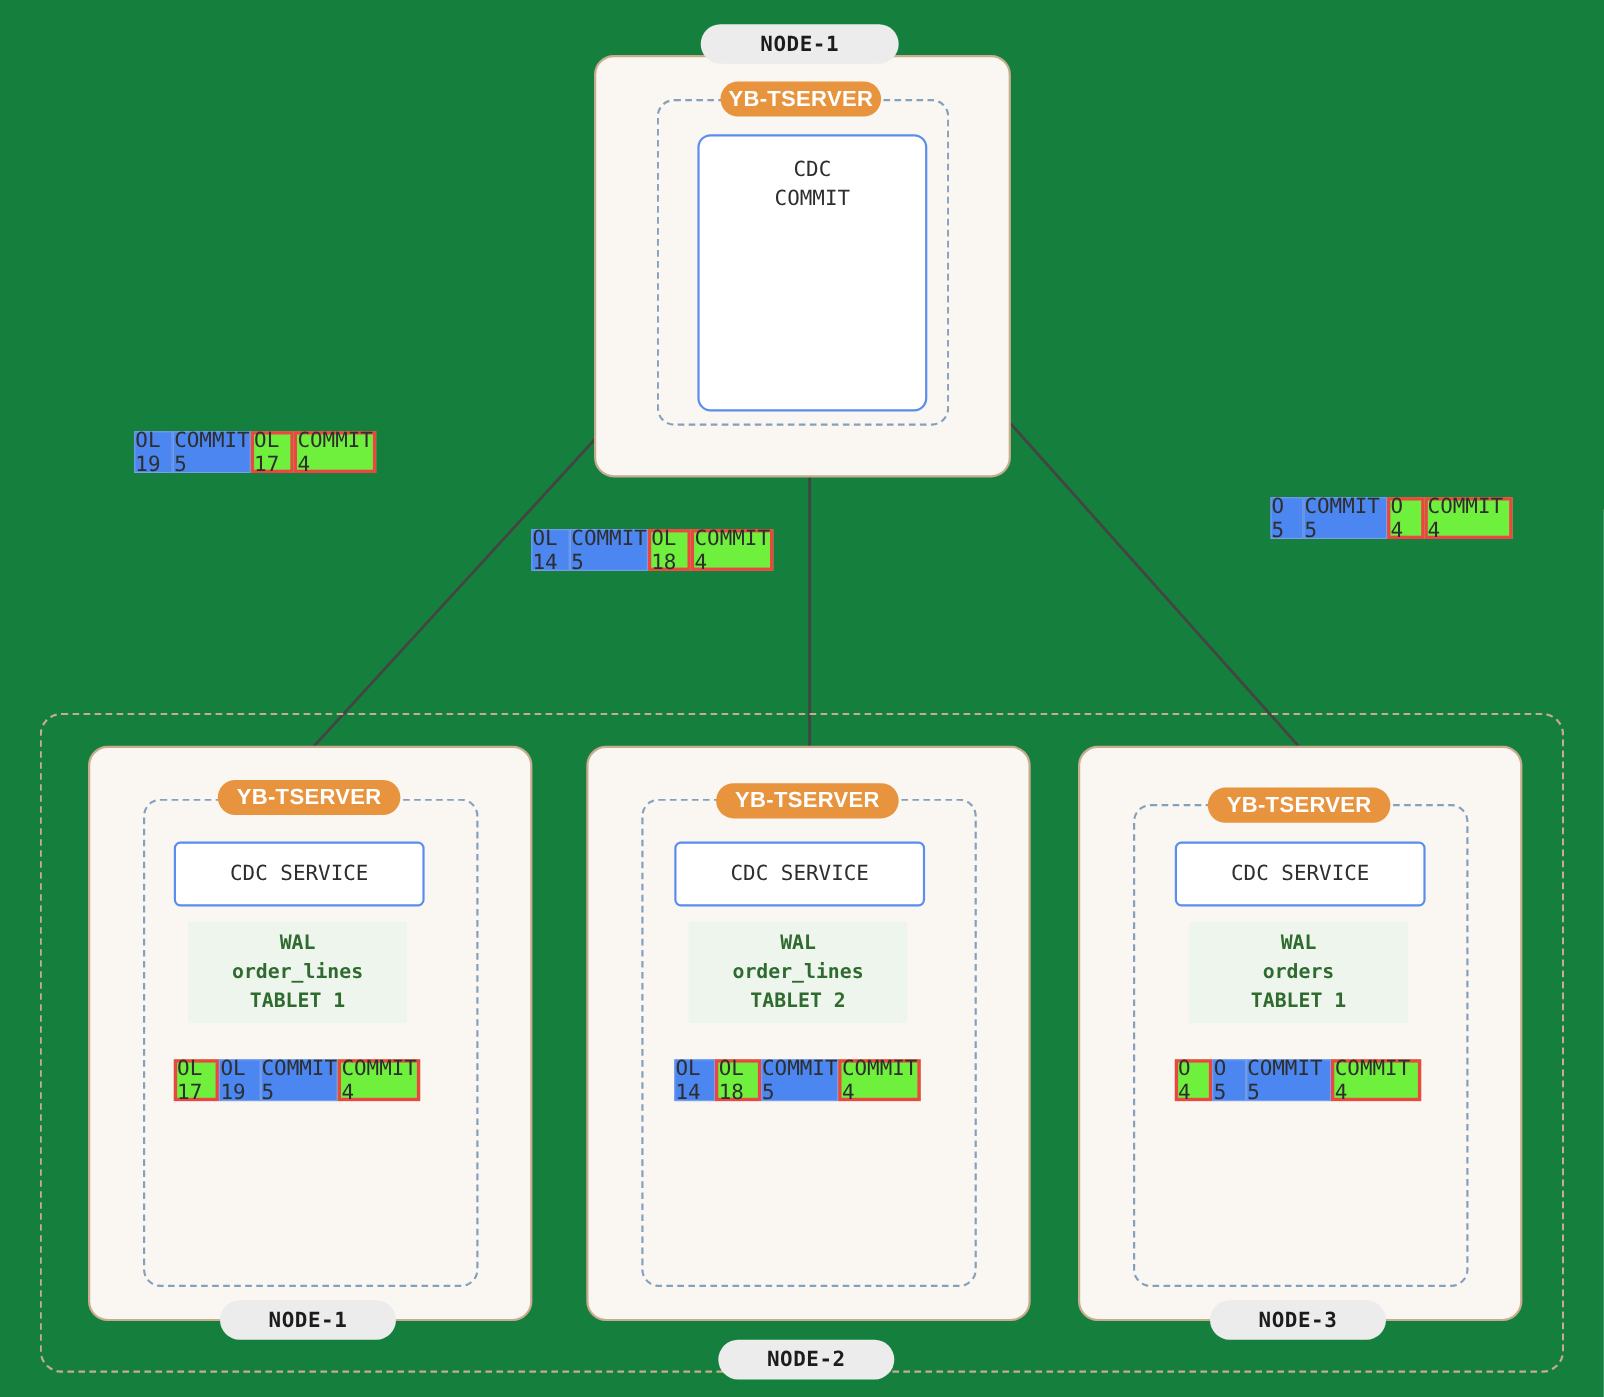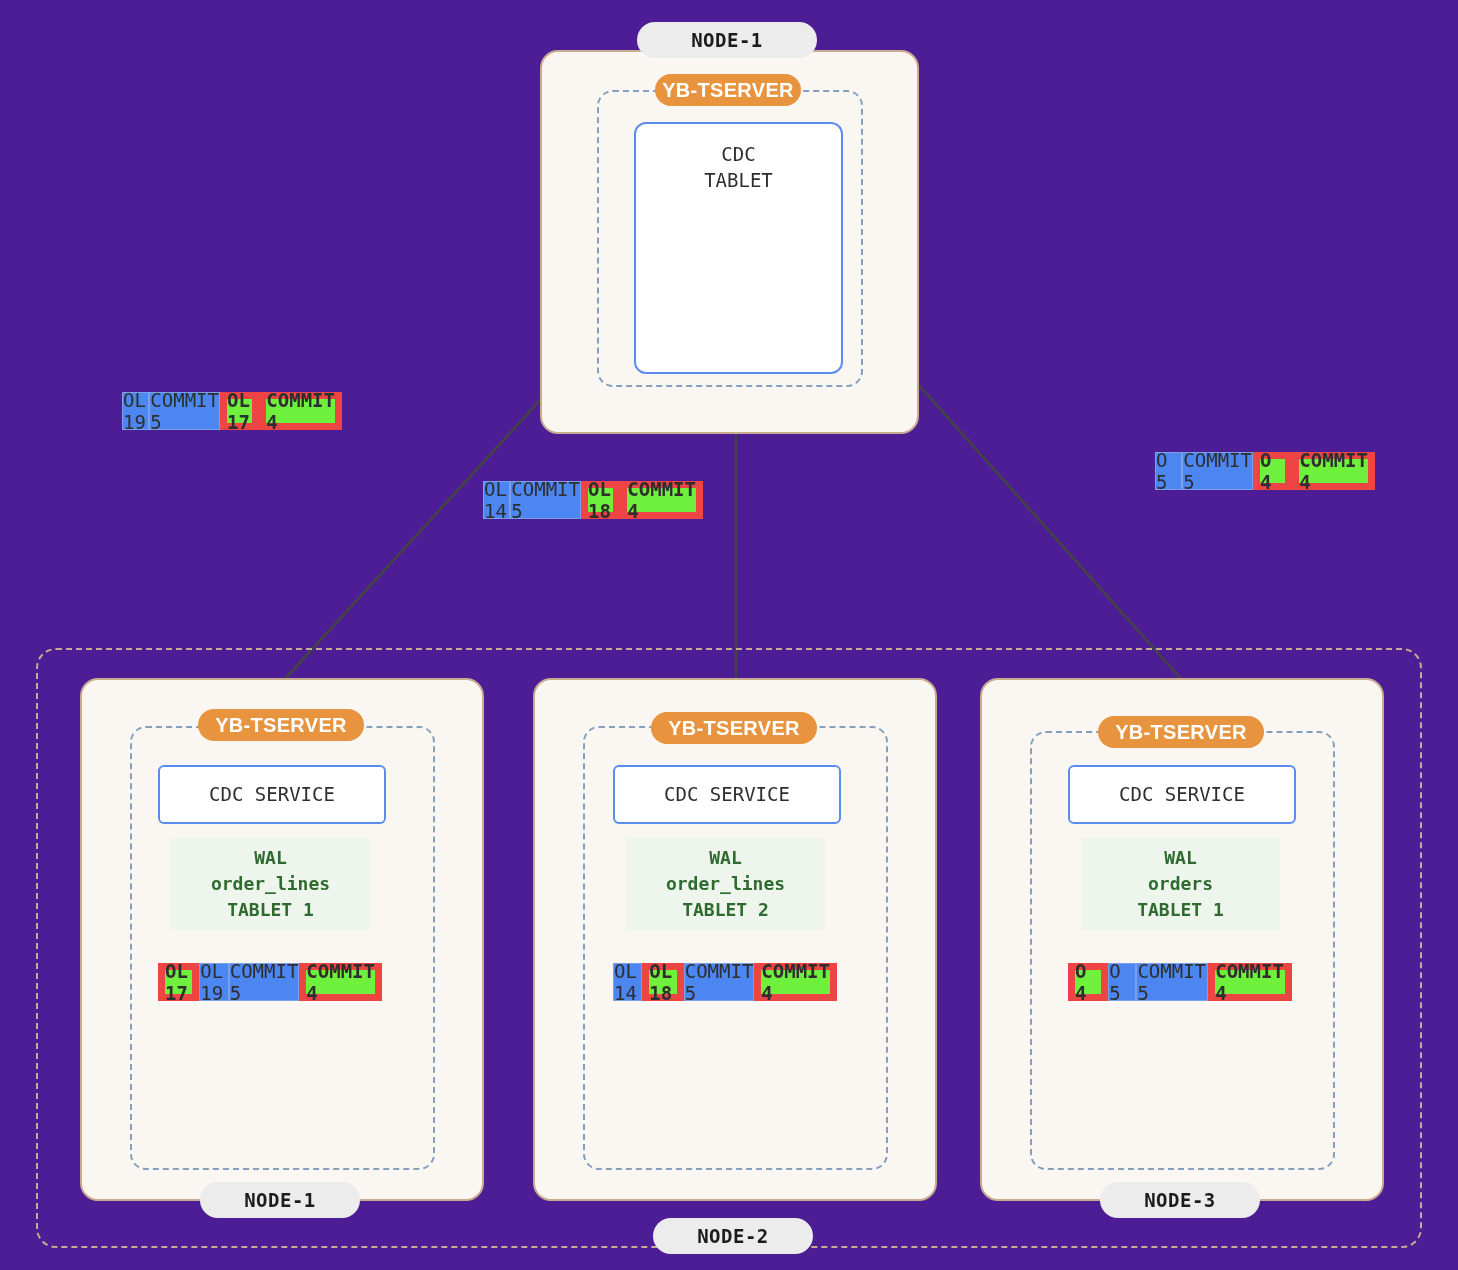--- a/index.html
+++ b/index.html
@@ -1,17 +1,17 @@
 <!DOCTYPE html>
 <html><head>
 <meta charset="utf-8">
 <style>
   html,body{margin:0;padding:0;background:#ffffff;}
   body{width:1458px;height:1270px;overflow:hidden;font-family:"DejaVu Sans Mono",monospace;}
-  #canvas{position:relative;width:1458px;height:1270px;background:#4c1d95;}
+  #canvas{position:relative;width:1458px;height:1270px;background:#15803d;}
 
   svg.wires{position:absolute;left:0;top:0;width:1458px;height:1270px;pointer-events:none;}
 
   
   .node-frame{position:absolute;background:#faf7f3;border:2px solid #c9ab90;border-radius:18px;}
   .node-pill{position:absolute;background:#ececec;color:#1c1c1c;border-radius:22px;
              font-weight:bold;font-size:19px;letter-spacing:.5px;
              display:flex;align-items:center;justify-content:center;
              font-family:"DejaVu Sans Mono",monospace;}
   .tserver-pill{position:absolute;background:#e8943f;color:#ffffff;border-radius:22px;
@@ -36,21 +36,21 @@
            display:flex;align-items:center;justify-content:center;text-align:center;
            font-size:18px;line-height:1.45;white-space:pre-line;font-weight:bold;
            font-family:"DejaVu Sans Mono",monospace;}
 
   
   .stack{position:absolute;display:flex;flex-direction:row;}
   .rec{display:flex;align-items:center;justify-content:center;
        font-size:19px;color:#2e2e2e;height:38px;box-sizing:border-box;
        font-family:"DejaVu Sans Mono",monospace;}
   .rec.blue{background:#4c86f0;border:1px solid #7ba0e8;}
-  .rec.green{background:#6ef03c;border:7px solid #ef4444;font-weight:bold;}
+  .rec.green{background:#6ef03c;border:3px solid #ef4444;}
 
   .outer-dashdot{position:absolute;border:2px dashed #c9ab90;border-radius:20px;}
 </style>
 </head>
 <body>
 
 <div id="canvas">
 
   <svg class="wires" viewBox="0 0 1458 1270">
     <defs>
@@ -62,21 +62,21 @@
     <line x1="736" y1="681" x2="736" y2="313" stroke="#444444" stroke-width="2.6" marker-end="url(#ah)"></line>
     <line x1="1183" y1="681" x2="816" y2="270" stroke="#444444" stroke-width="2.6" marker-end="url(#ah)"></line>
   </svg>
 
   <div class="node-frame" style="left:540px;top:50px;width:375px;height:380px;"></div>
   <div class="node-pill" style="left:637px;top:22px;width:180px;height:36px;">NODE-1</div>
   <div class="dashbox" style="left:597px;top:90px;width:262px;height:293px;"></div>
   <div class="tserver-pill" style="left:655px;top:74px;width:146px;height:32px;">YB-TSERVER</div>
   <div class="cdc-box tall" style="left:634px;top:122px;width:205px;height:230px;">
     <span class="cdc-title">CDC
-TABLET</span>
+COMMIT</span>
   </div>
 
   <div class="stack" id="stack-0" style="left:122px;top:392px;width:220px;">
       <div class="rec blue">OL 19</div>
       <div class="rec blue">COMMIT 5</div>
       <div class="rec green">OL 17</div>
       <div class="rec green">COMMIT 4</div>
     </div>
   <div class="stack" id="stack-1" style="left:483px;top:481px;width:220px;">
       <div class="rec blue">OL 14</div>

